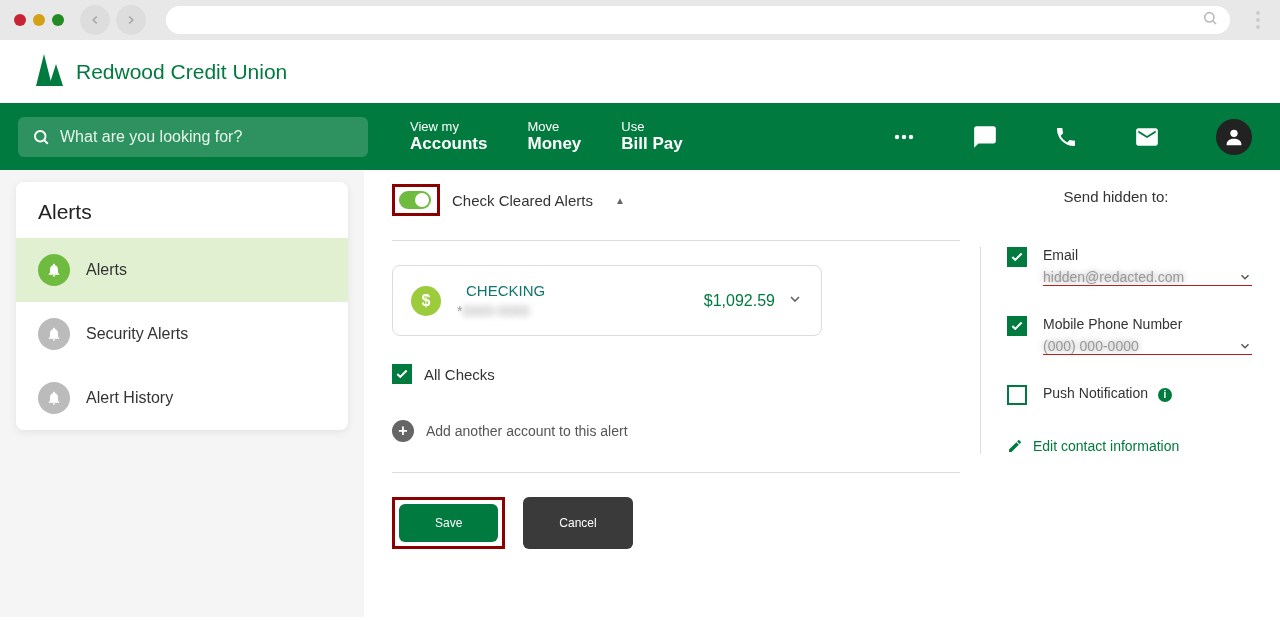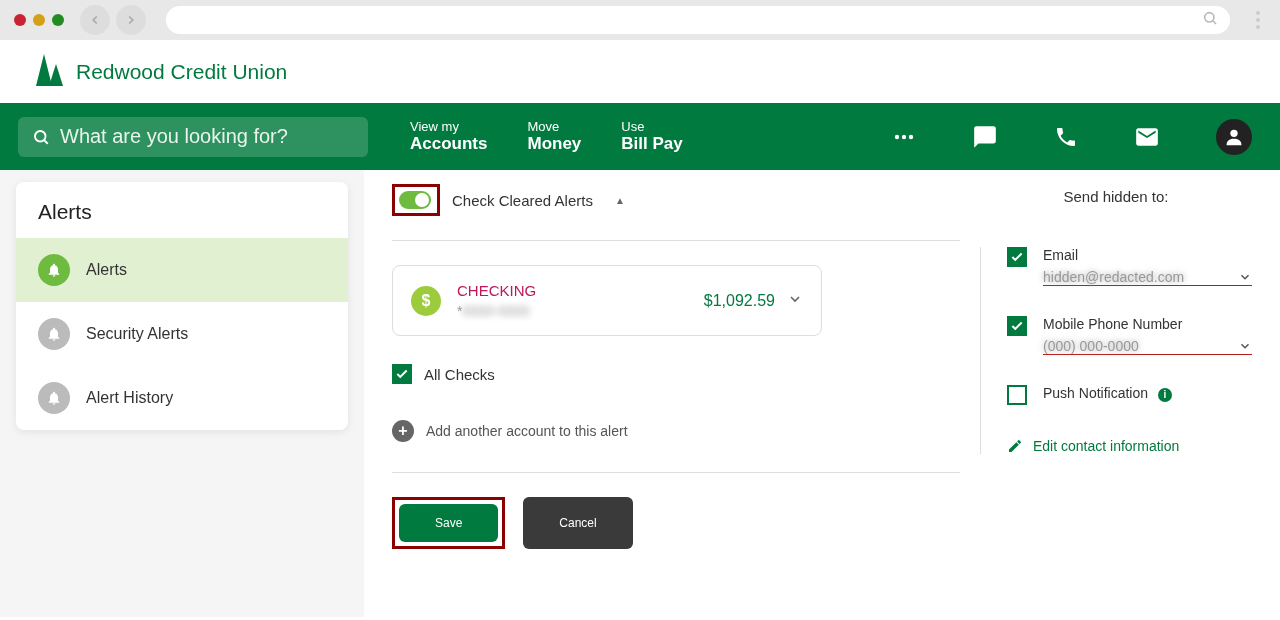--- a/index.html
+++ b/index.html
@@ -21,21 +21,21 @@
 
 
 .logo-header { height: 63px; display: flex; align-items: center; padding-left: 36px; background: #fff; }
 .logo-trees { display: inline-block; margin-right: 10px; }
 .logo-text { color: #007a3e; font-size: 21px; font-weight: 400; }
 
 
 .main-nav { height: 67px; background: #007a3e; display: flex; align-items: center; padding: 0 18px; gap: 0; }
 .search-box { width: 350px; height: 40px; background: rgba(255,255,255,0.18); border-radius: 6px; display: flex; align-items: center; padding: 0 14px; gap: 10px; }
 .search-box svg { flex-shrink: 0; }
-.search-input { background: transparent; border: none; outline: none; color: #e5e5e5; font-size: 20px; flex: 1; }
+.search-input { background: transparent; border: none; outline: none; color: #e5e5e5; font-size: 16px; flex: 1; }
 .search-input::placeholder { color: #e8f4ec; }
 .nav-items { display: flex; gap: 40px; margin-left: 42px; }
 .nav-item { color: #fff; cursor: pointer; }
 .nav-item-top { font-size: 13px; font-weight: 300; }
 .nav-item-bottom { font-size: 17px; font-weight: 700; }
 .nav-icons { margin-left: auto; display: flex; gap: 56px; align-items: center; padding-right: 10px; }
 .nav-icon { color: #fff; cursor: pointer; display: flex; align-items: center; justify-content: center; }
 .avatar-circle { width: 36px; height: 36px; border-radius: 50%; background: #222; display: flex; align-items: center; justify-content: center; }
 
 
@@ -61,21 +61,21 @@
 .toggle-switch { width: 32px; height: 18px; background: #6fbb3f; border-radius: 10px; position: relative; }
 .toggle-knob { width: 14px; height: 14px; background: #fff; border-radius: 50%; position: absolute; top: 2px; right: 2px; }
 .toggle-label { font-size: 15px; color: #333; margin-left: 4px; }
 .collapse-caret { margin-left: 14px; color: #666; font-size: 10px; }
 
 .divider { height: 1px; background: #ddd; margin-bottom: 24px; }
 
 .account-card { border: 1px solid #ddd; border-radius: 8px; padding: 16px 18px; display: flex; align-items: center; width: 430px; margin-bottom: 28px; }
 .account-dollar { width: 30px; height: 30px; border-radius: 50%; background: #9ccc3c; display: flex; align-items: center; justify-content: center; color: #fff; font-weight: 700; margin-right: 16px; flex-shrink: 0; }
 .account-info { flex: 1; }
-.account-name { font-size: 15px; color: #be185d; }
+.account-name { font-size: 15px; color: #0f766e; margin-left: 9px; }
 .account-mask { font-size: 14px; color: #999; margin-top: 4px; }
 .blur { color: transparent; text-shadow: 0 0 6px #999; }
 .account-balance { font-size: 16px; color: #007a3e; margin-right: 12px; }
 .account-chevron { color: #666; }
 
 .checkbox-row { display: flex; align-items: center; gap: 12px; margin-bottom: 36px; }
 .checkbox-square { width: 20px; height: 20px; background: #007a3e; display: flex; align-items: center; justify-content: center; flex-shrink: 0; }
 .checkbox-square.unchecked { background: #fff; border: 2px solid #007a3e; }
 .checkbox-label { font-size: 15px; color: #333; }
 

